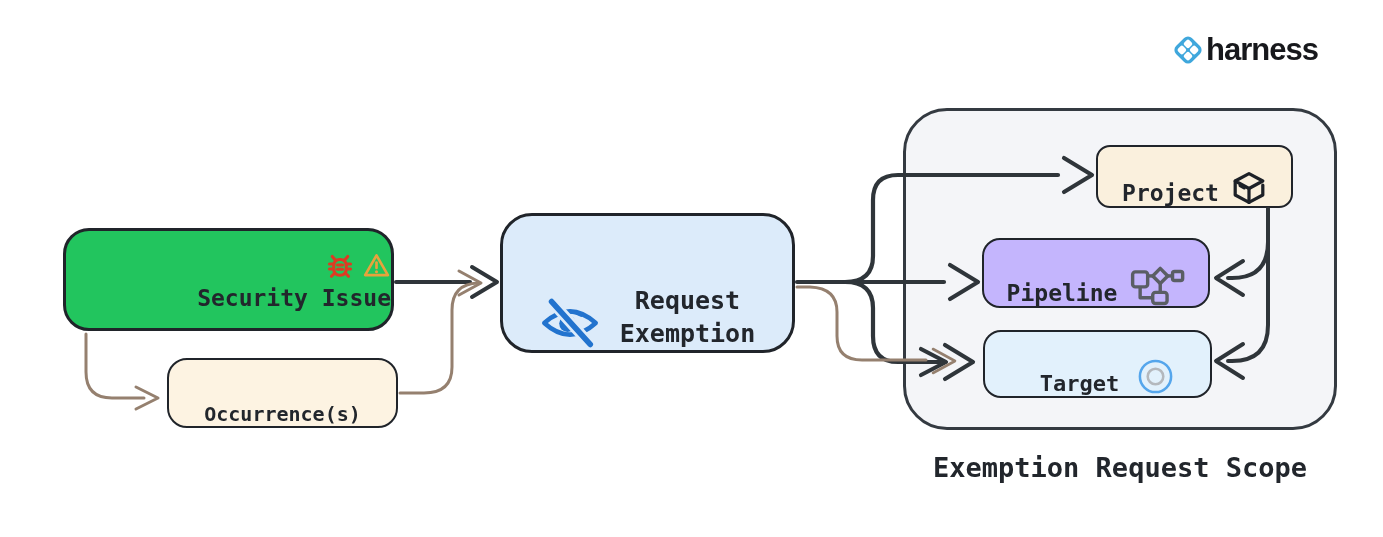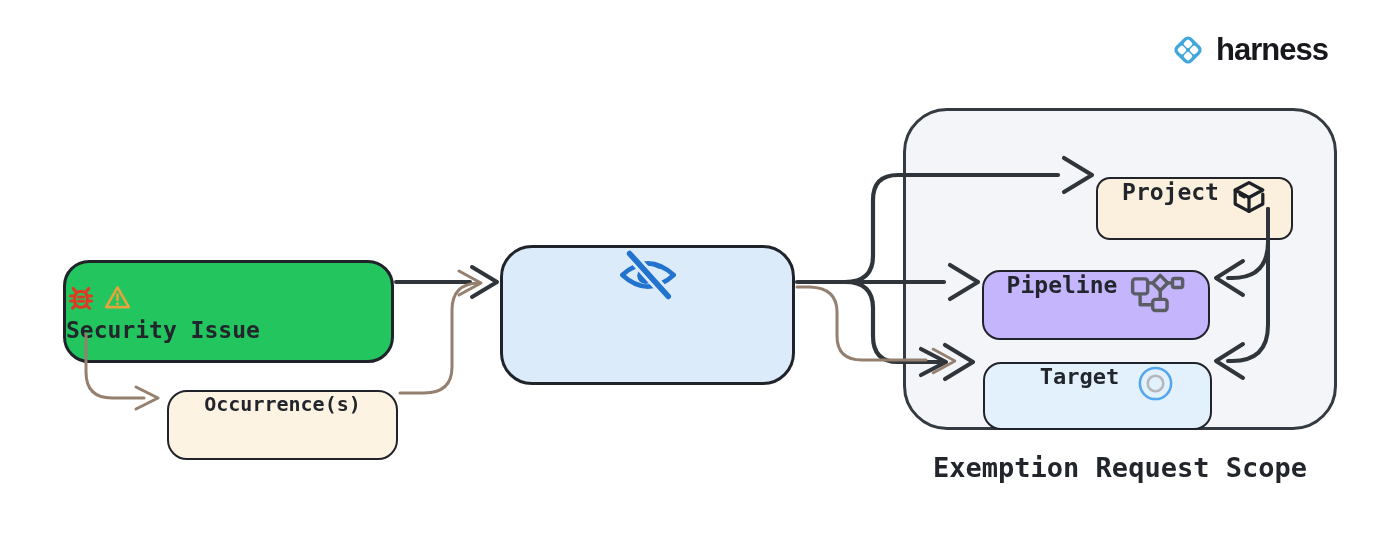--- a/index.html
+++ b/index.html
@@ -1,22 +1,22 @@
 <!DOCTYPE html>
 <html><head>
 <meta charset="utf-8">
 <style>
   html,body { margin:0; padding:0; background:#ffffff; }
   .canvas {
     position:relative; width:1383px; height:537px; background:#ffffff;
     font-family:"DejaVu Sans Mono", monospace; color:#22262c; overflow:hidden;
   }
   .node {
-    position:absolute; display:flex; align-items:flex-start; justify-content:center;
-    box-sizing:border-box; z-index:2;margin-top:32px;
+    position:absolute; display:flex; align-items:flex-end; justify-content:center;
+    box-sizing:border-box; z-index:2;
   }
   .node .lbl { font-weight:bold; color:#22262c; white-space:nowrap; }
 
   .security {
     left:63px; top:228px; width:331px; height:103px;
     background:#22c55e; border:3px solid #20242a; border-radius:26px;
     flex-direction:column; gap:4px; padding-top:2px;
   }
   .security .icons { display:flex; align-items:center; gap:7px; }
   .security .lbl { font-size:23px; }
@@ -57,21 +57,21 @@
   }
   .pipeline .lbl { font-size:23px; }
 
   .target {
     left:983px; top:330px; width:229px; height:68px;
     background:#e2f1fc; border:2.5px solid #20242a; border-radius:18px; gap:17px;padding-left:20px;
   }
   .target .lbl { font-size:22px; }
 
   .logo {
-    position:absolute; left:1170px; top:32px; display:flex; align-items:center; gap:10px; z-index:2;text-align:right;
+    position:absolute; left:1170px; top:32px; display:flex; align-items:center; gap:0; z-index:2;text-align:right;
   }
   .logo .brand {
     font-family:"Liberation Sans", sans-serif; font-weight:700; font-size:31px;
     letter-spacing:-1px; color:#17181c;
   }
 
   svg.arrows { position:absolute; left:0; top:0; z-index:3; pointer-events:none; }
   .icon { display:flex; align-items:center; justify-content:center; }
 </style>
 </head>
@@ -132,20 +132,24 @@
   <div class="node exemption">
     <span class="icon">
       <svg width="60" height="54" viewBox="0 0 48 44">
         <path d="M3 22 Q24 3 45 22 Q24 41 3 22 Z" fill="none" stroke="#2273ce" stroke-width="3.6" stroke-linejoin="round"></path>
         <path d="M15 15.5 Q24 10 33 15.5" fill="none" stroke="#2273ce" stroke-width="3" stroke-linecap="round"></path>
         <circle cx="22" cy="22.5" r="6.8" fill="#2273ce"></circle>
         <path d="M9 4.5 L40.5 39.5" stroke="#dcebfa" stroke-width="9" stroke-linecap="round"></path>
         <path d="M9 4.5 L40.5 39.5" stroke="#2273ce" stroke-width="4.6" stroke-linecap="round"></path>
       </svg>
     </span>
+    <span class="txt">
+      <span class="lbl">Request</span>
+      <span class="lbl">Exemption</span>
+    </span>
   </div>
 
   <div class="node project">
     <span class="lbl">Project</span>
     <span class="icon">
       <svg width="36" height="36" viewBox="0 0 30 30" fill="none" stroke="#1d2127" stroke-width="2.7" stroke-linecap="round" stroke-linejoin="round">
         <path d="M15 3 L26.5 9.2 L15 15.4 L3.5 9.2 Z"></path>
         <path d="M3.5 9.2 V20.8 L15 27 V15.4"></path>
         <path d="M26.5 12.6 V20.8 L15 27"></path>
         <path d="M7.6 13 L11 14.9"></path>

